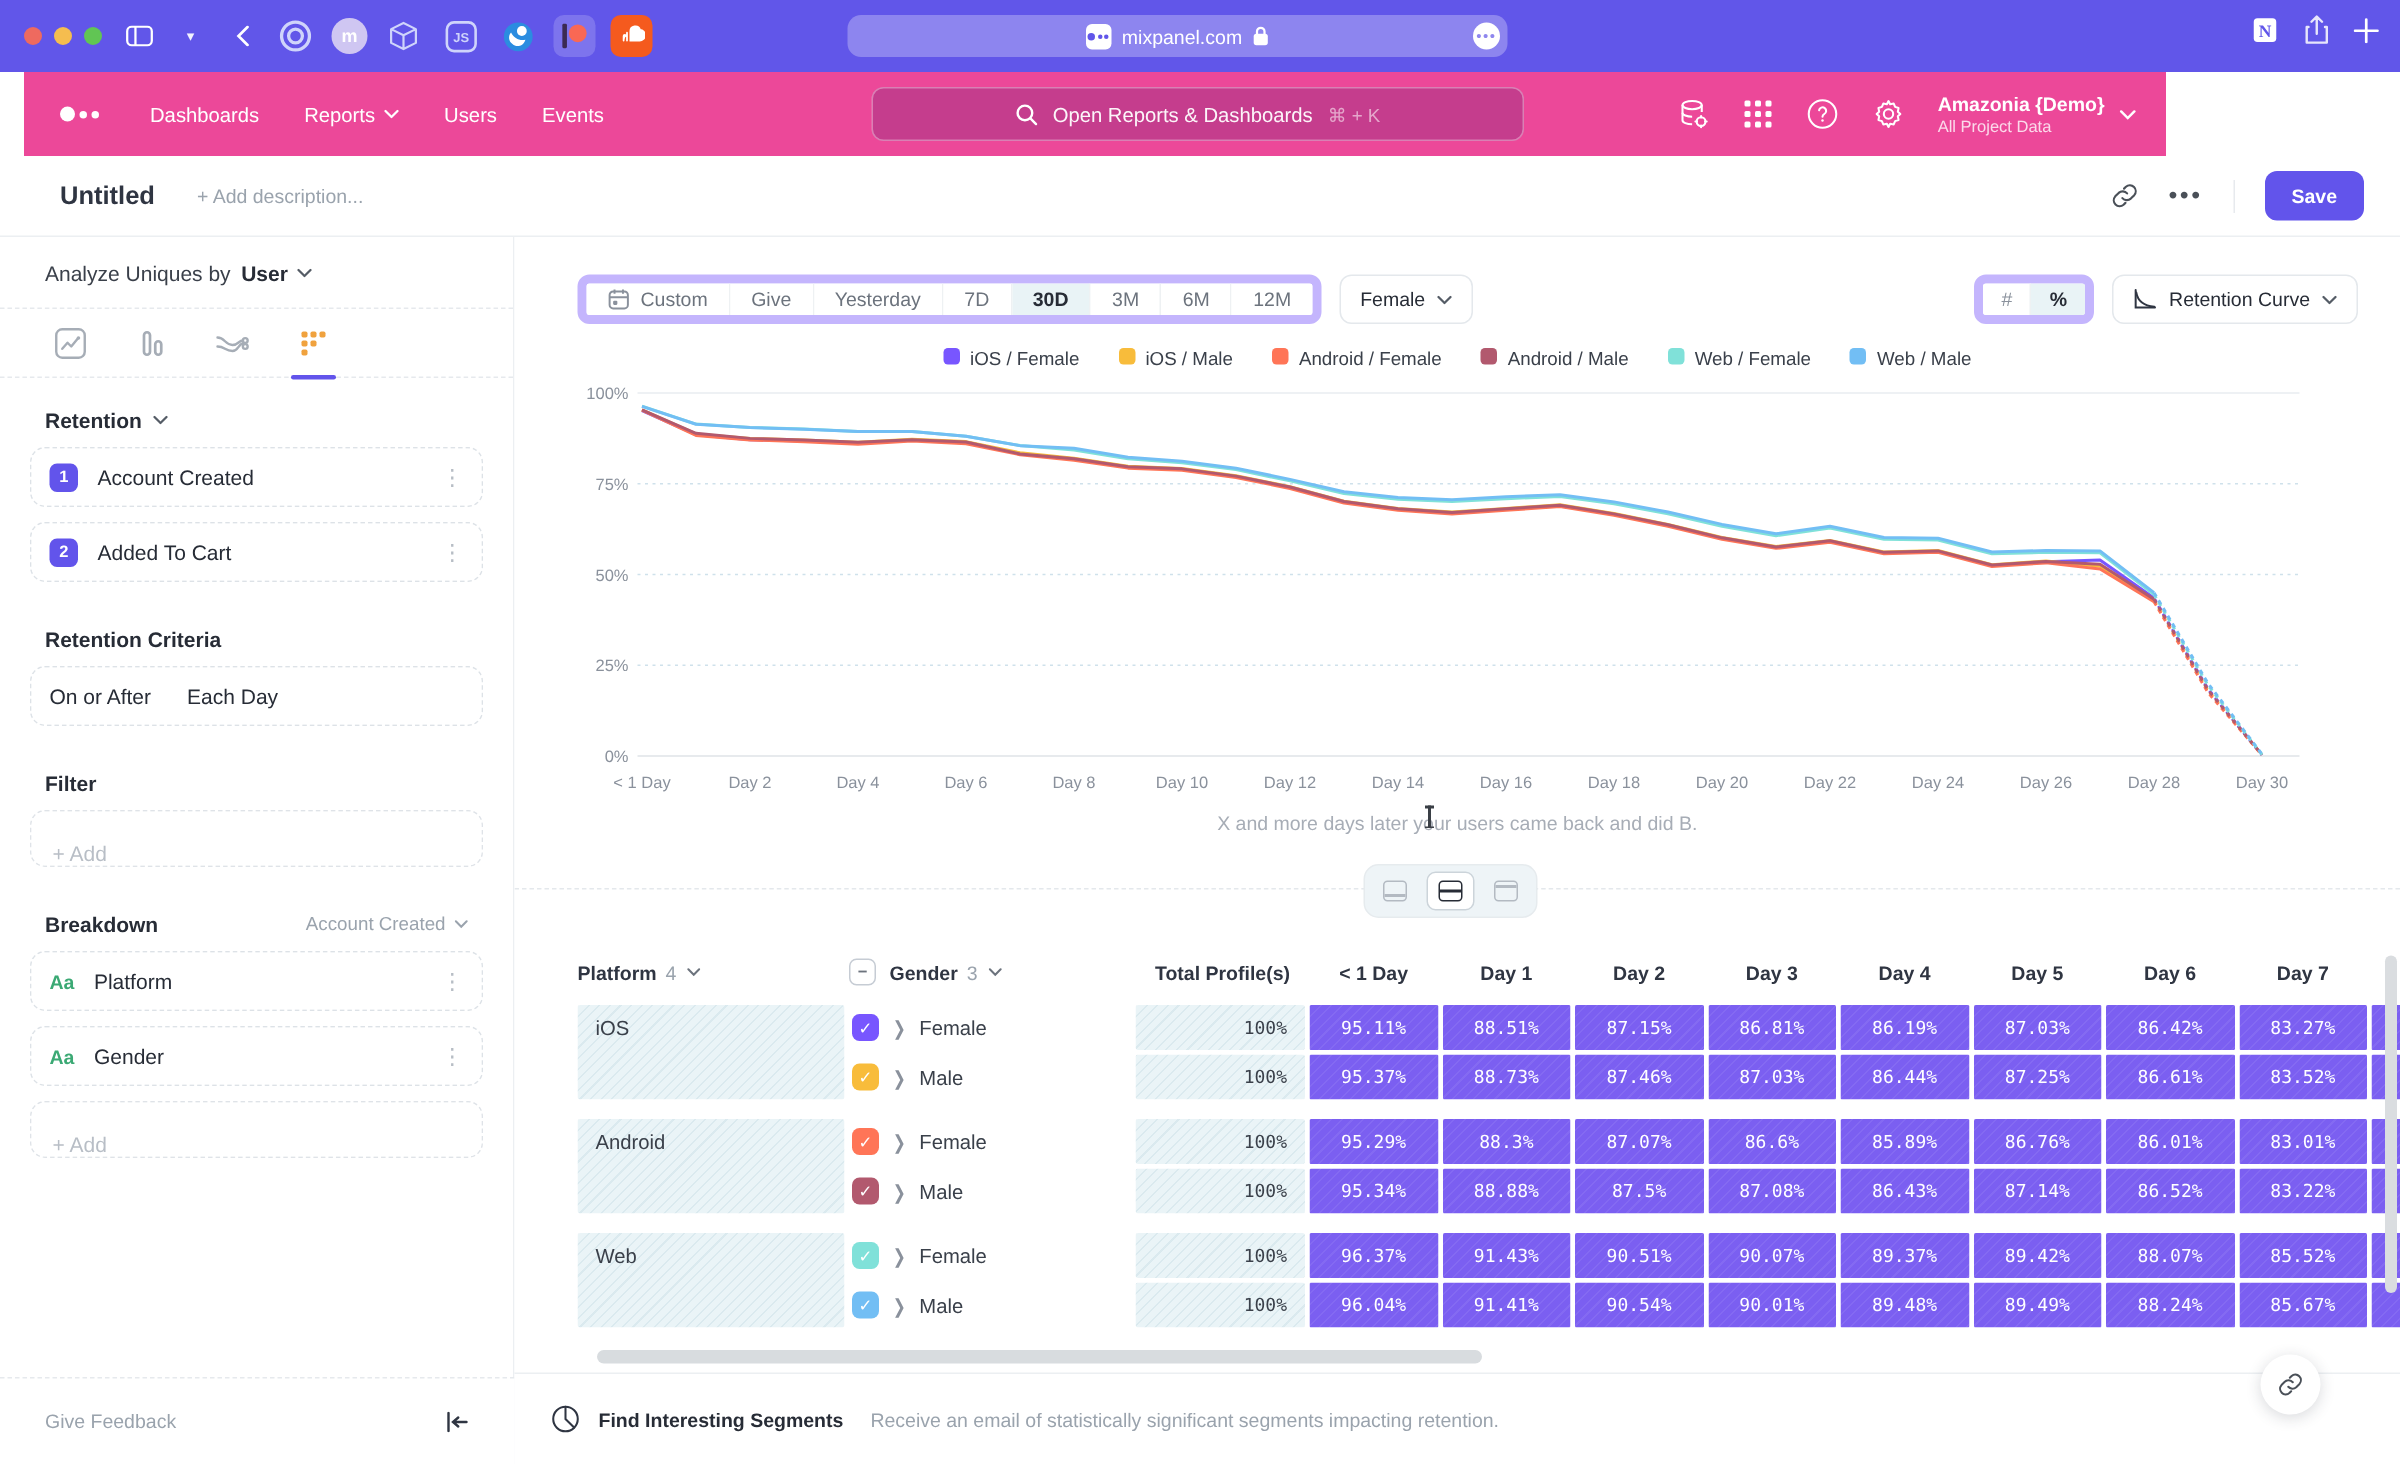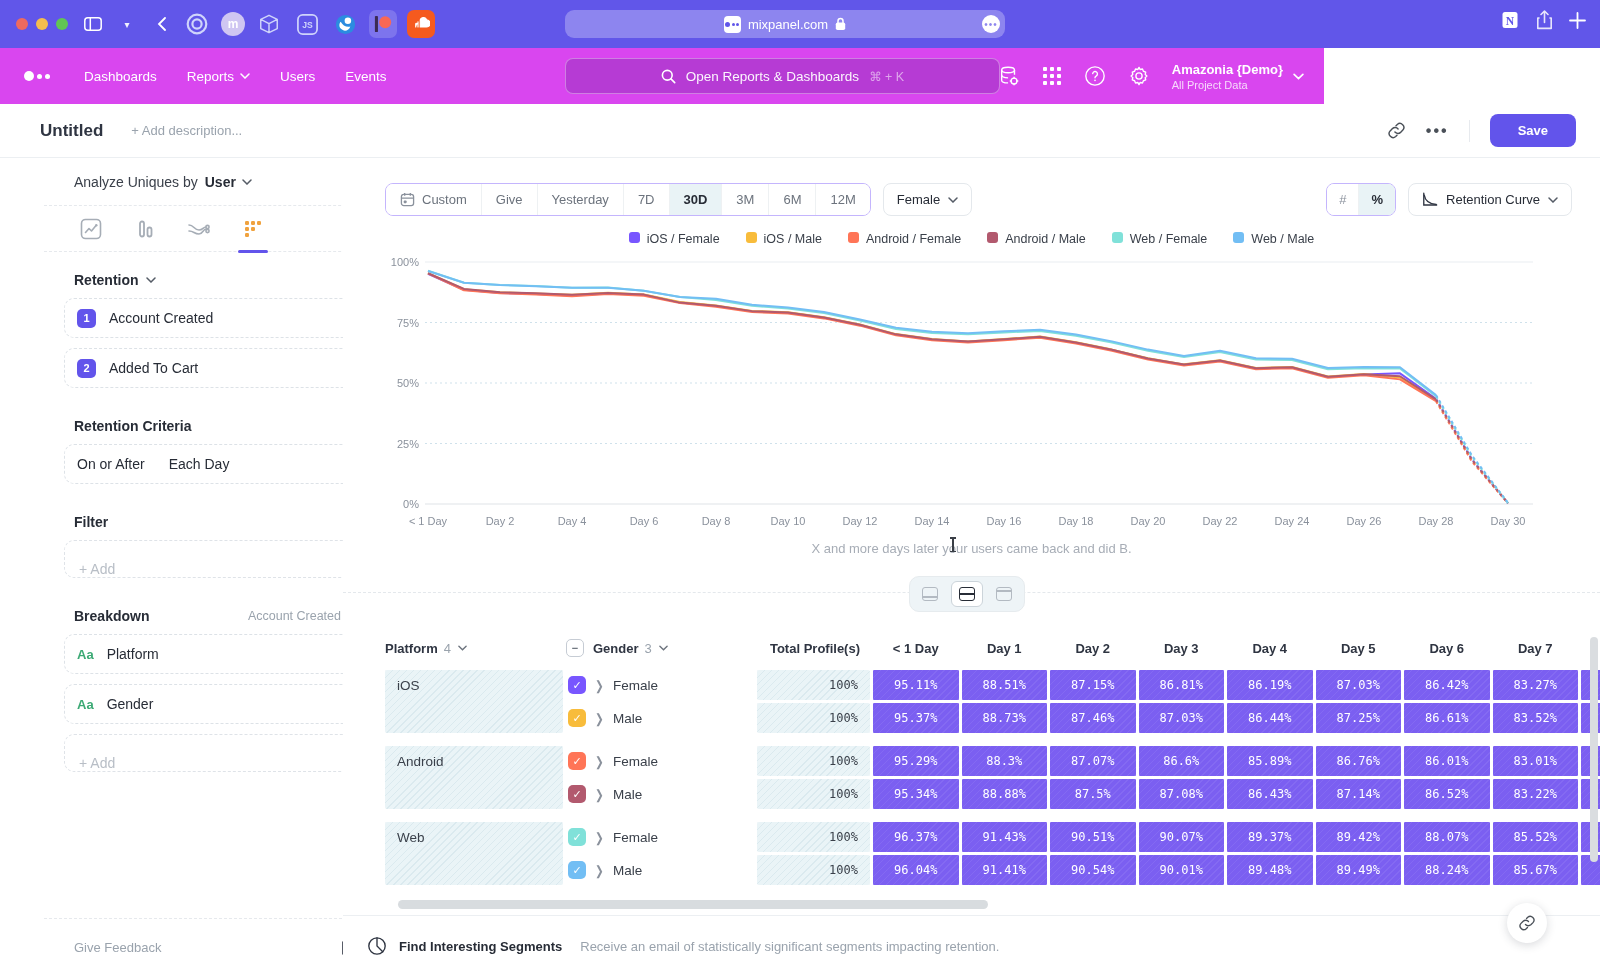--- a/index.html
+++ b/index.html
@@ -15,21 +15,21 @@
   .tabicon{width:28px;height:28px;border-radius:7px;margin:0 5px;display:inline-flex;align-items:center;justify-content:center;font-size:12px;color:#fff;}
   .tabicon.hl{background:rgba(255,255,255,.18);}
   .urlbar{position:absolute;left:565px;top:10px;width:440px;height:28px;border-radius:9px;background:rgba(255,255,255,.28);display:flex;align-items:center;justify-content:center;color:#fff;font-size:13px;gap:7px;}
   .favsq{width:17px;height:17px;border-radius:4px;background:#fff;display:inline-flex;align-items:center;justify-content:center;gap:1.5px;}
   .favsq i{width:3px;height:3px;border-radius:50%;background:#6156e9;display:inline-block;}
   .favsq i:first-child{width:5px;height:5px;}
   .ext-dot{position:absolute;right:5px;top:5px;width:18px;height:18px;border-radius:50%;background:#fff;color:#8f87ee;font-size:10px;display:flex;align-items:center;justify-content:center;letter-spacing:1px;}
   .browser-right{position:absolute;right:14px;top:10px;display:flex;align-items:center;gap:16px;color:#fff;}
 
   
-  .appnav{position:absolute;left:0;top:48px;width:1324px;height:56px;background:#d946ef;display:flex;align-items:center;padding:0 24px;}
+  .appnav{position:absolute;left:16px;top:48px;width:1428px;height:56px;background:#ec4899;display:flex;align-items:center;padding:0 24px;}
   .mxlogo{display:flex;align-items:center;gap:3px;margin-right:34px;}
   .mxlogo i{background:#fff;border-radius:50%;display:inline-block;}
   .mxlogo i:nth-child(1){width:10px;height:10px;}
   .mxlogo i:nth-child(2){width:5px;height:5px;}
   .mxlogo i:nth-child(3){width:5px;height:5px;}
   .navitem{color:#fff;font-size:13.5px;margin-right:30px;display:inline-flex;align-items:center;gap:6px;cursor:pointer;}
   .nav-search{position:absolute;left:565px;top:10px;width:435px;height:36px;border-radius:8px;background:rgba(20,10,90,.18);border:1px solid rgba(255,255,255,.35);display:flex;align-items:center;justify-content:center;gap:10px;color:rgba(255,255,255,.95);font-size:13.5px;}
   .nav-search .kbd{color:rgba(255,255,255,.55);font-size:12.5px;}
   .appnav-right{position:absolute;right:20px;top:0;height:56px;display:flex;align-items:center;gap:22px;color:#fff;}
   .proj{display:flex;align-items:center;gap:10px;}
@@ -37,24 +37,24 @@
   .proj .sc{font-size:11px;color:rgba(255,255,255,.8);margin-top:2px;}
   svg.ic{display:block;}
   .chv{display:inline-block;vertical-align:middle;}
 
   
   .rhead{position:absolute;left:0;top:104px;width:1600px;height:54px;border-bottom:1px solid #ecEFF2;display:flex;align-items:center;padding:0 24px;background:#fff;}
   .rtitle{font-size:17px;font-weight:bold;color:#2f3542;margin-left:16px;}
   .rdesc{font-size:13px;color:#9aa3ad;margin-left:28px;}
   .rhead-right{margin-left:auto;display:flex;align-items:center;gap:20px;color:#4a5058;}
   .vdiv{width:1px;height:22px;background:#e7eaee;}
-  .savebtn{background:#6254eb;color:#fff;font-size:13px;font-weight:bold;border:none;border-radius:8px;padding:9px 28px;cursor:pointer;}
+  .savebtn{background:#6254eb;color:#fff;font-size:13px;font-weight:bold;border:none;border-radius:8px;padding:9px 18px;cursor:pointer;}
 
   
-  .sidebar{position:absolute;left:0;top:158px;width:343px;bottom:0;border-right:1px solid #eceff2;background:#fff;margin-left:44px;}
+  .sidebar{position:absolute;left:0;top:158px;width:343px;bottom:0;border-right:1px solid #eceff2;background:#fff;}
   .sb-row{display:flex;align-items:center;padding:0 30px;height:48px;border-bottom:1px dashed #e6e9ed;font-size:14px;color:#3a404a;}
   .sb-row b{color:#272c36;margin-left:7px;font-weight:bold;display:inline-flex;align-items:center;gap:6px;}
   .tabs{display:flex;align-items:center;gap:24px;padding:0 32px;height:46px;border-bottom:1px dashed #e6e9ed;}
   .tab{position:relative;height:46px;display:flex;align-items:center;justify-content:center;width:30px;cursor:pointer;color:#a6adb6;}
   .tab.active::after{content:"";position:absolute;left:0;bottom:-1px;width:30px;height:3px;background:#6254eb;border-radius:2px;}
   .sb-sec{padding:0 20px;}
   .sb-h{font-size:14px;font-weight:bold;color:#272c36;display:flex;align-items:center;gap:7px;padding:0 10px;margin-top:20px;}
   .sb-h .right{margin-left:auto;font-weight:normal;font-size:12.5px;color:#9aa3ad;display:inline-flex;align-items:center;gap:6px;}
   .card{display:flex;align-items:center;height:40px;border:1px dashed #dde2e7;border-radius:10px;background:#fff;margin-top:10px;padding:0 12px;font-size:14px;color:#272c36;}
   .card .kebab{margin-left:auto;color:#b7bdc5;font-size:15px;letter-spacing:0;cursor:pointer;}
@@ -62,21 +62,21 @@
   .aa{color:#3ba974;font-size:13px;font-weight:bold;margin-right:13px;}
   .addcard{display:flex;align-items:flex-end;height:38px;border:1px dashed #dfe3e8;border-radius:10px;color:#b8bec6;font-size:14px;padding:0 14px;margin-top:10px;cursor:pointer;}
   .crit-gap{margin-left:24px;}
   .sb-foot{position:absolute;left:0;bottom:0;width:343px;height:58px;border-top:1px dashed #e6e9ed;display:flex;align-items:center;padding:0 30px;background:#fff;}
   .sb-foot .fb{font-size:13px;color:#9aa3ad;cursor:pointer;}
   .sb-foot .collapse{margin-left:auto;color:#2f3542;cursor:pointer;}
 
   
   .main{position:absolute;left:343px;top:158px;right:0;bottom:61px;overflow:hidden;background:#fff;}
   .controls{position:absolute;left:42px;top:25px;right:28px;display:flex;align-items:center;}
-  .seg{display:flex;align-items:stretch;border:1px solid #c4b5fd;border-radius:8px;overflow:hidden;height:33px;background:#fff;}
+  .seg{display:flex;align-items:stretch;border:6px solid #c4b5fd;border-radius:8px;overflow:hidden;height:33px;background:#fff;}
   .seg .it{display:flex;align-items:center;gap:7px;padding:0 14px;font-size:13px;color:#6c737d;border-right:1px solid #eef1f3;cursor:pointer;background:#fff;}
   .seg .it:last-child{border-right:none;}
   .seg .it.active{background:#e9f3f6;color:#272c36;font-weight:bold;}
   .btn{display:inline-flex;align-items:center;gap:8px;height:33px;padding:0 13px;border:1px solid #e4e8ec;border-radius:8px;background:#fff;font-size:13px;color:#272c36;cursor:pointer;}
   .ctr-right{margin-left:auto;display:flex;align-items:center;gap:12px;}
   .legend{position:absolute;left:0;right:0;top:74px;display:flex;justify-content:center;gap:26px;}
   .lg-it{display:flex;align-items:flex-start;gap:7px;font-size:12.5px;color:#3a404a;cursor:pointer;}
   .lg-sw{width:11px;height:11px;border-radius:3px;display:inline-block;}
   .chart-wrap{position:absolute;left:40px;top:94px;width:1180px;height:282px;}
   text.ytick,text.xtick{font-family:"Liberation Sans",sans-serif;font-size:11px;fill:#8a919c;}

